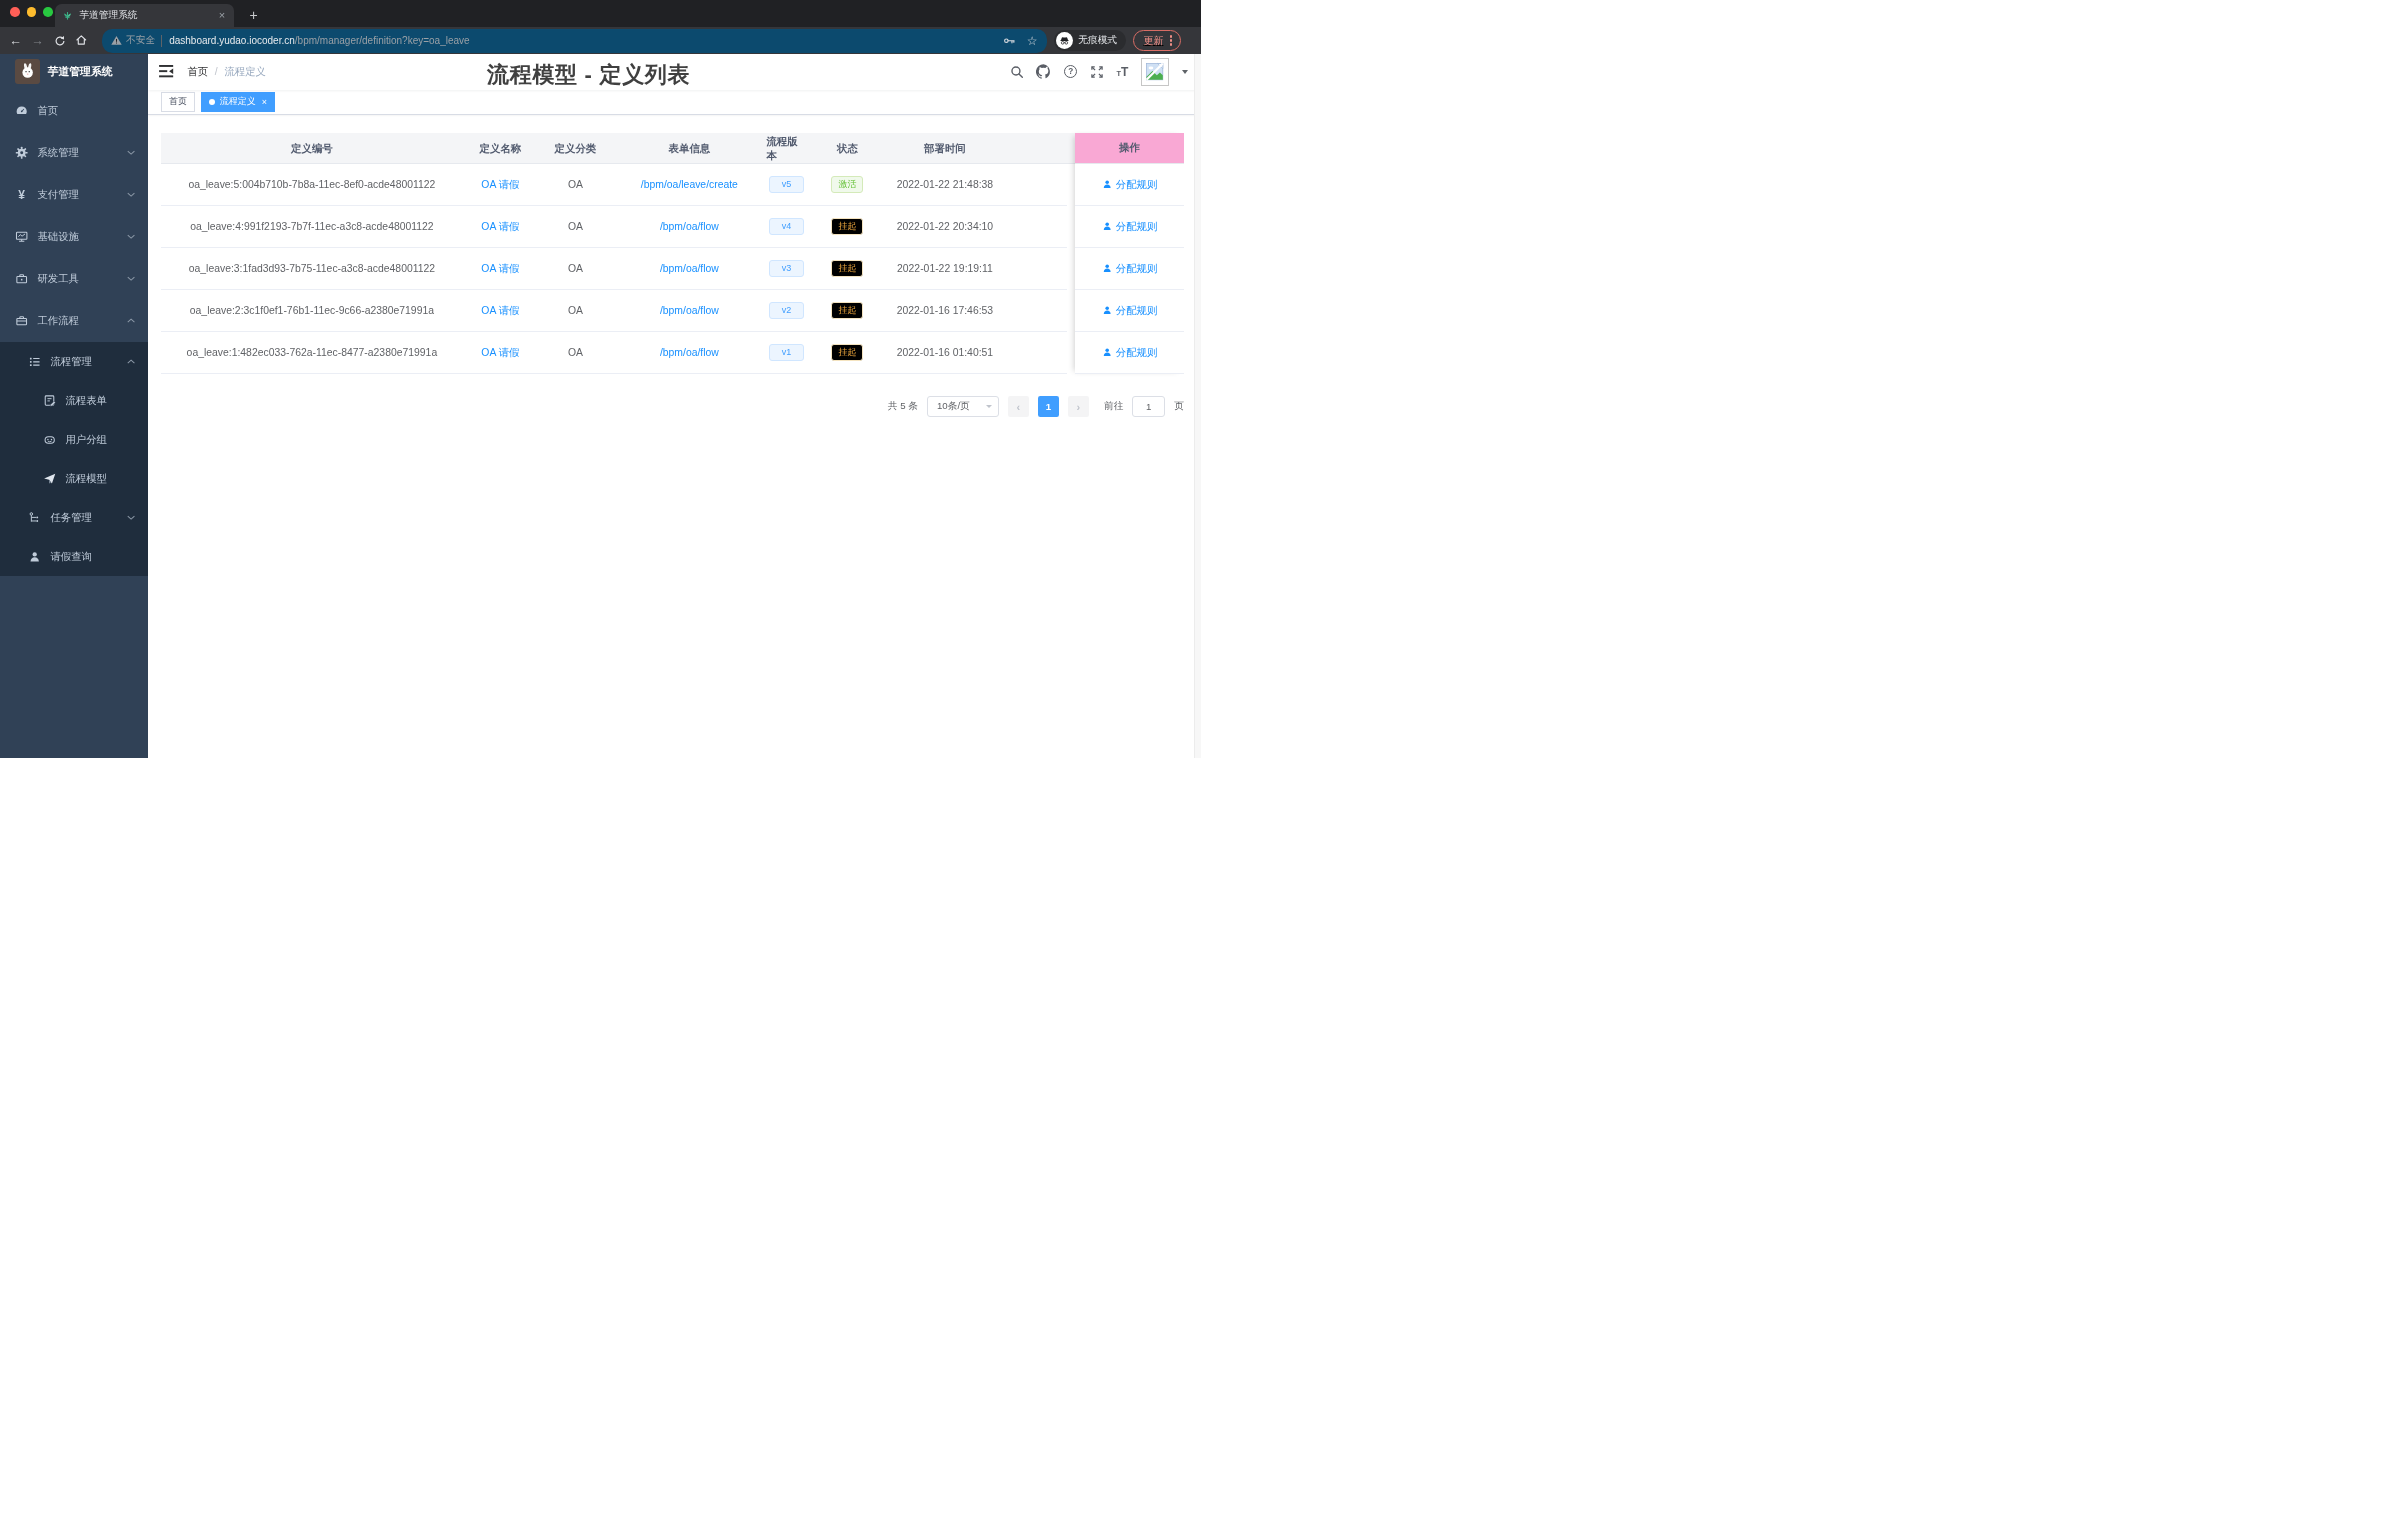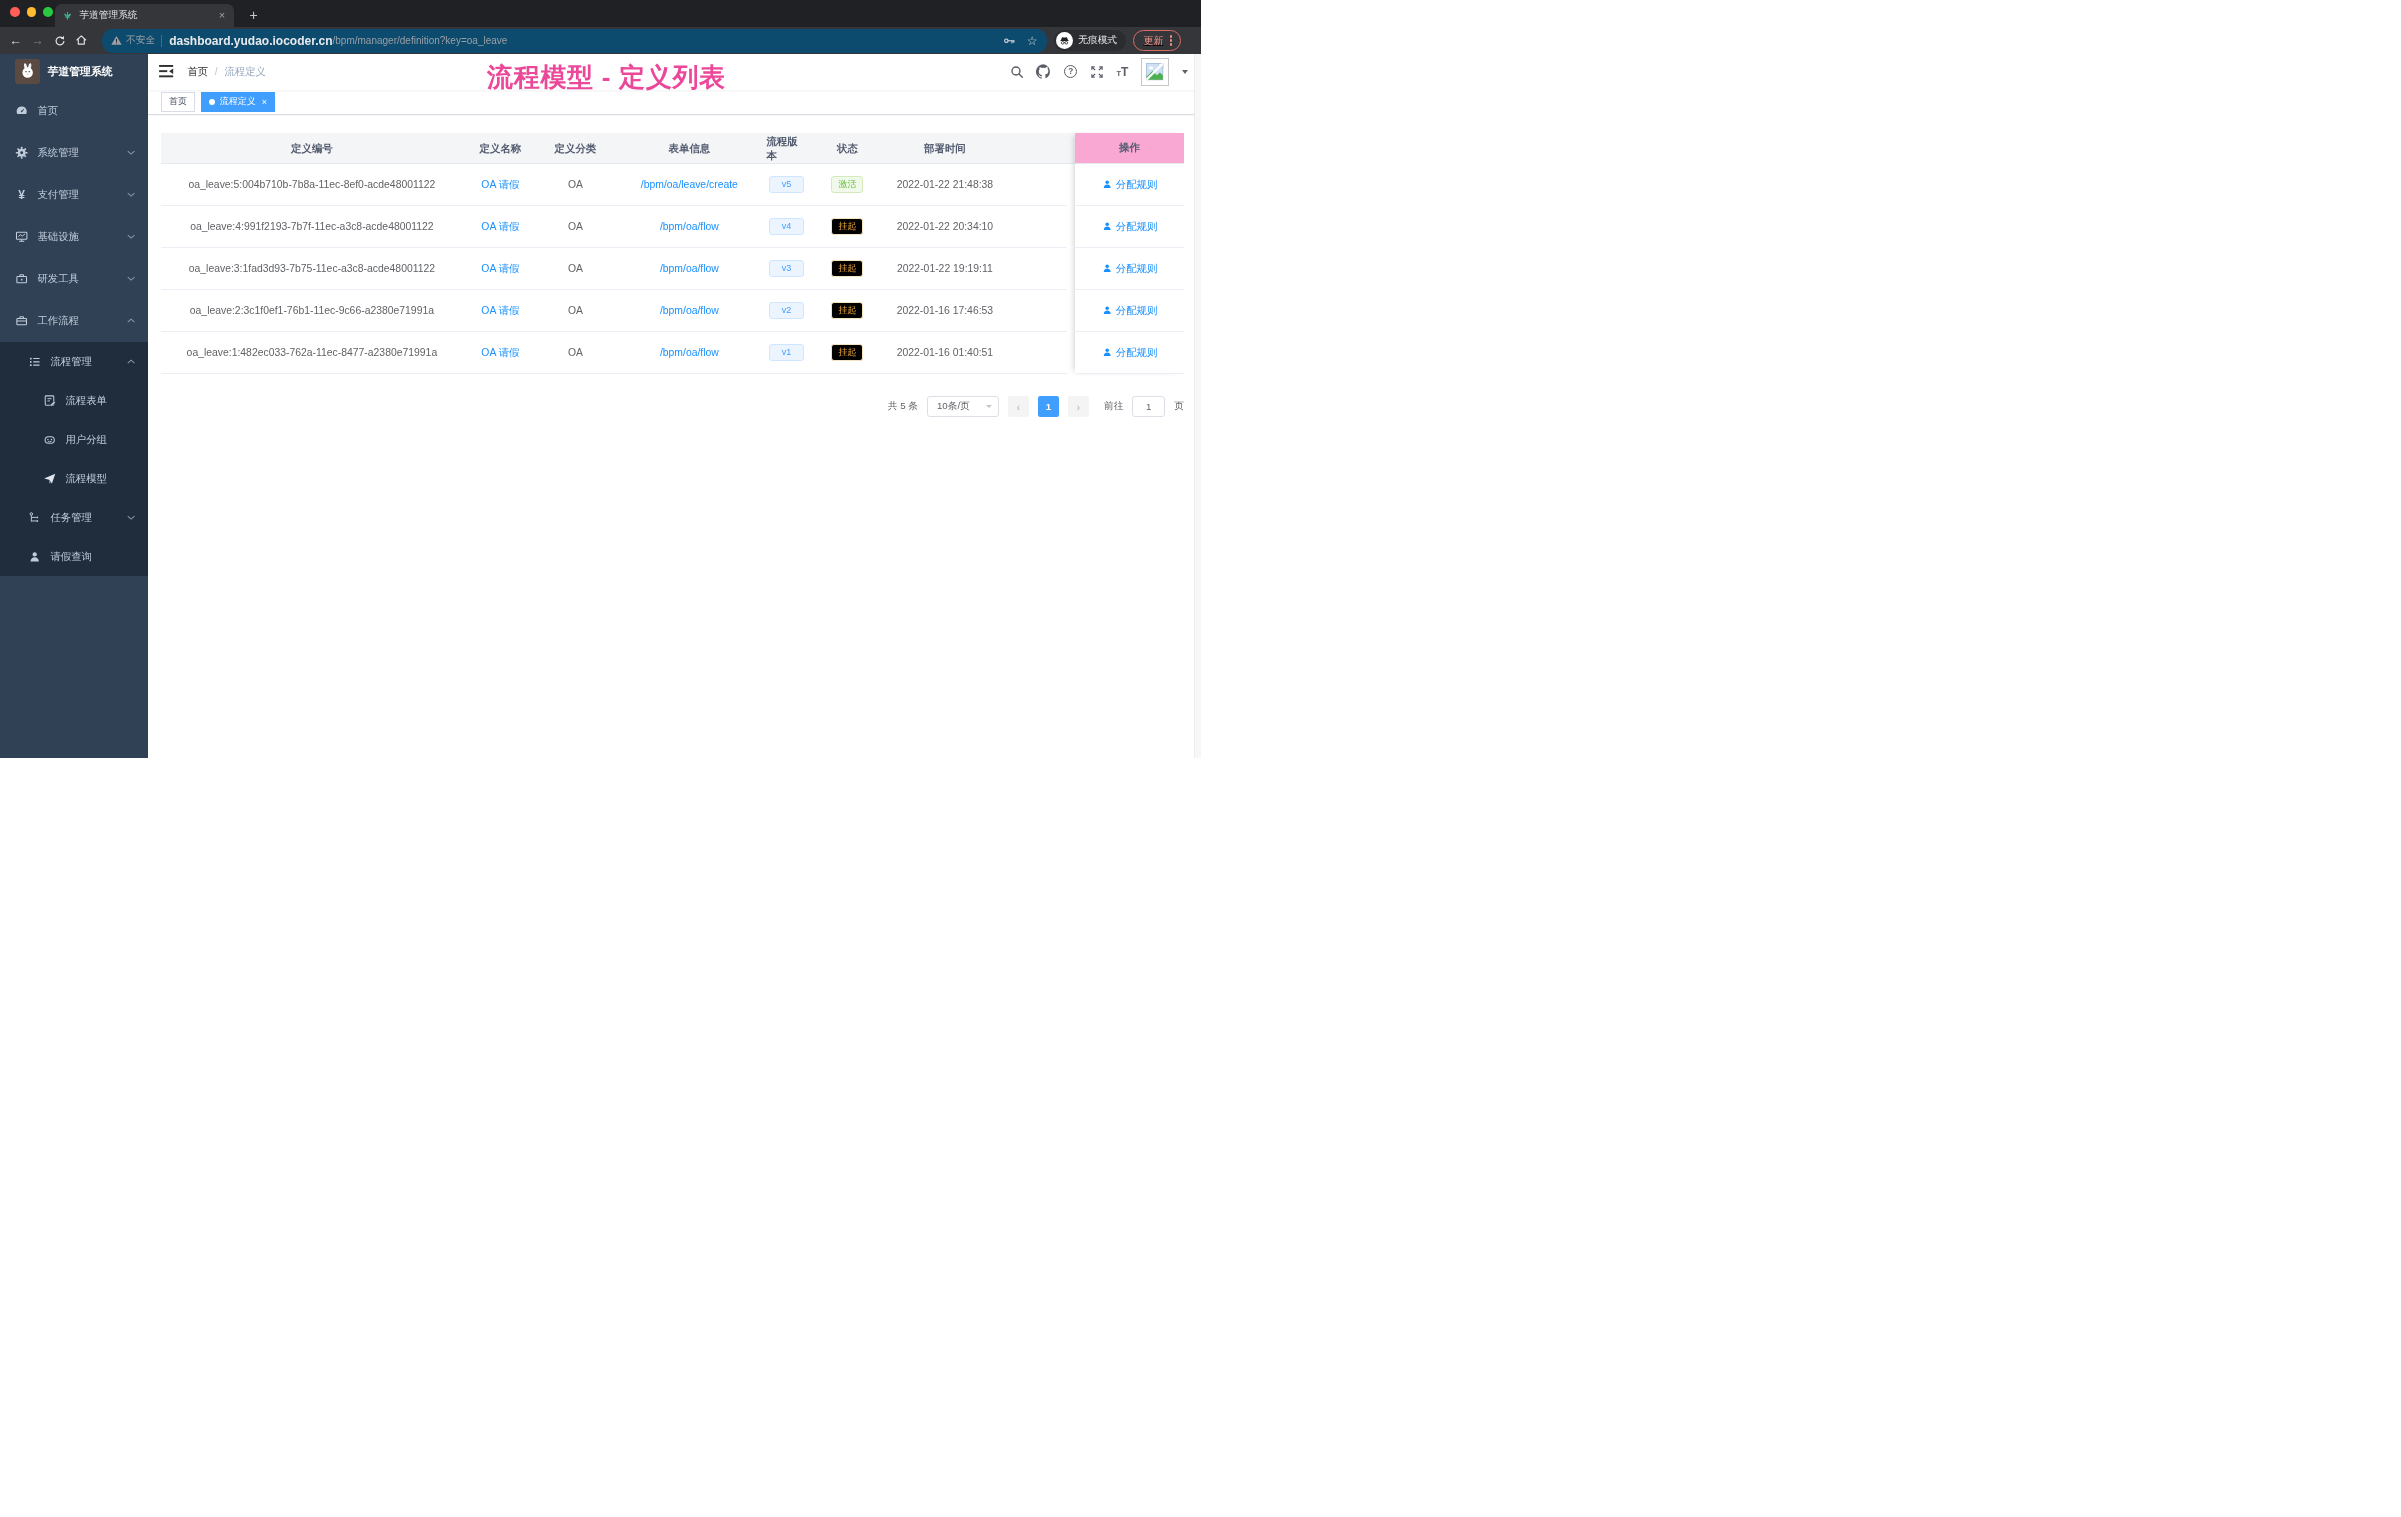--- a/index.html
+++ b/index.html
@@ -14,21 +14,21 @@
   .tab { position:absolute; left:55px; top:3.7px; width:179px; height:23px; background:#35363a; border-radius:6.7px 6.7px 0 0; display:flex; align-items:center; padding:0 7.4px; }
   .tab-title { color:#dfe1e5; font-size:9.7px; flex:1; margin-left:6px; white-space:nowrap; overflow:hidden; }
   .tab-close { color:#9aa0a6; font-size:11px; cursor:default; padding:0 1.5px; }
   .newtab { position:absolute; left:244px; top:6px; color:#c8cacd; font-size:14px; width:19.3px; height:19.3px; text-align:center; line-height:18.6px; }
   .toolbar { position:absolute; top:27px; left:0; width:100%; height:27px; background:#35363a; display:flex; align-items:center; }
   .navbtn { color:#dfe1e5; font-size:12.6px; width:22px; text-align:center; }
   .navbtn.dim { color:#81858a; }
   .urlbar { height:24px; background:#0c4a6e; border-radius:10.4px; margin-left:9px; display:flex; align-items:center; padding:0 9px; width:945px; }
   .sec-label { color:#9aa0a6; font-size:9.7px; margin:0 6px 0 4.5px; }
   .url-div { width:0.7px; height:12px; background:#5f6368; margin-right:7.4px; }
-  .url-domain { color:#e8eaed; font-size:12px; font-weight:bold;text-align:right; }
+  .url-domain { color:#e8eaed; font-size:10px; font-weight:normal;text-align:right; }
   .url-path { color:#9aa0a6; font-size:10px; }
   .url-spacer { flex:1; }
   .star { color:#dadce0; font-size:12px; margin-left:10.4px; }
   .incog { height:21px; background:#2b2c2f; border-radius:10.4px; display:flex; align-items:center; gap:5.2px; padding:0 9px 0 2.2px; margin-left:7.4px; }
   .incog-circle { width:17px; height:17px; border-radius:50%; background:#fff; display:flex; align-items:center; justify-content:center; }
   .incog-label { color:#e8eaed; font-size:9.7px; white-space:nowrap; }
   .update-pill { height:21px; border:1.1px solid #d96d65; border-radius:10.4px; display:flex; align-items:center; gap:6.7px; padding:0 7.4px 0 9px; margin-left:7.4px;text-decoration:underline; }
   .update-label { color:#f08f87; font-size:10px; white-space:nowrap; }
   .kebab { display:flex; flex-direction:column; gap:1.9px; }
   .kebab i { width:2.2px; height:2.2px; border-radius:50%; background:#f08f87; display:block; }
@@ -61,21 +61,21 @@
   .nav-right { margin-left:auto; display:flex; align-items:center; gap:12.6px; padding-right:13.4px; }
   .nav-ic { color:#5a5e66; display:flex; align-items:center; }
   .help-circle { width:13.4px; height:13.4px; border:1.2px solid #5a5e66; border-radius:50%; font-size:8.2px; font-weight:bold; color:#5a5e66; display:flex; align-items:center; justify-content:center; }
   .fontsize { color:#5a5e66; font-weight:bold; display:flex; align-items:baseline; }
   .fontsize .sm { font-size:7.4px; }
   .fontsize .lg { font-size:12px; }
   .avatar-box { width:28px; height:28px; border:1.5px solid #c6c6c6; background:#fff; display:flex; align-items:center; justify-content:center; }
   .caret-down { width:0; height:0; border-left:3.7px solid transparent; border-right:3.7px solid transparent; border-top:4.5px solid #5f6368; }
 
   
-  .annotation { position:absolute; left:339px; top:7.4px; font-size:26px; font-weight:bold; color:#ec4899; z-index:50; letter-spacing:0.7px; white-space:nowrap; }
+  .annotation { position:absolute; left:339px; top:7.4px; font-size:22px; font-weight:bold; color:#404040; z-index:50; letter-spacing:0.7px; white-space:nowrap; }
 
   
   .tagsbar { position:absolute; top:37px; left:0; width:100%; height:25px; background:#fff; border-bottom:0.7px solid #d8dce5; box-shadow:0 0.7px 2.2px rgba(0,0,0,.08); display:flex; align-items:center; padding-left:13.4px; gap:6.7px; z-index:4; }
   .tagv { height:19.3px; border:0.7px solid #d8dce5; background:#fff; color:#495060; font-size:9px; display:flex; align-items:center; padding:0 6.7px; cursor:pointer; }
   .tagv.active { background:#409eff; border-color:#409eff; color:#fff; gap:4.5px; }
   .tagv .dot { width:6px; height:6px; border-radius:50%; background:#fff; display:block; }
   .tagv .tclose { font-size:9px; color:#fff; margin-left:1.5px; }
 
   
   .thead-band { position:absolute; left:13.4px; top:80px; width:1022px; height:31px; background:#f4f5f7; border-bottom:0.7px solid #e6e9ee; }

